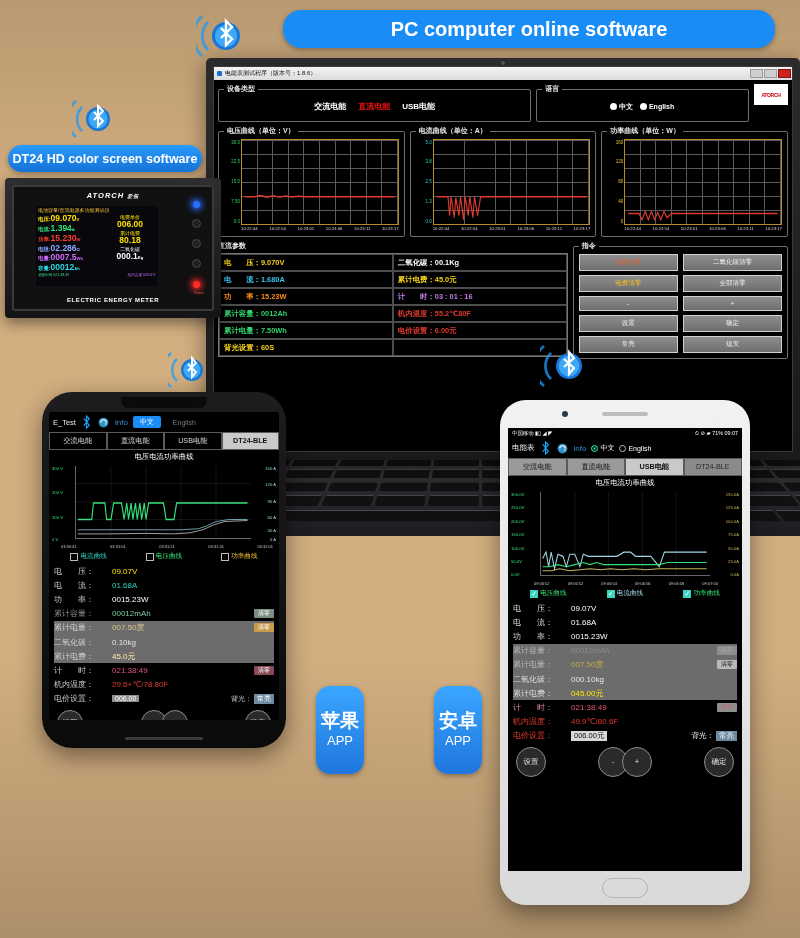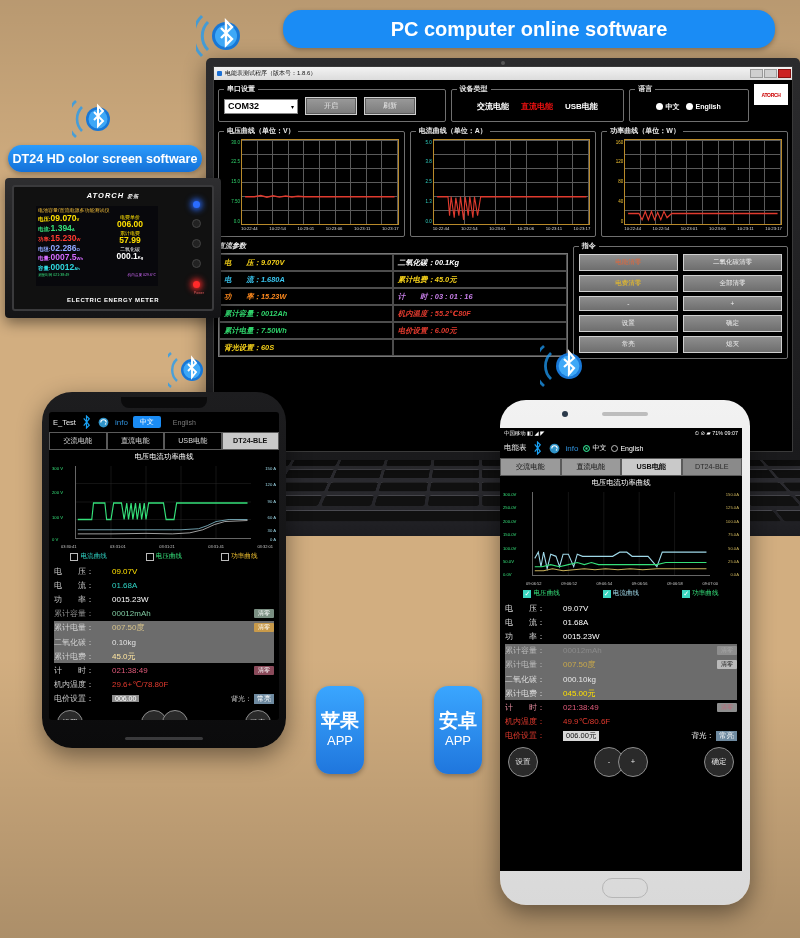--- a/index.html
+++ b/index.html
@@ -162,21 +162,21 @@
   
   .phone{position:absolute; border-radius:26px; box-shadow:0 8px 24px rgba(0,0,0,.45);}
   #phone-l{
     left:42px; top:392px; width:244px; height:356px;
     background:linear-gradient(180deg,#1d1d1f,#0b0b0c);
     padding:20px 7px 28px 7px; border-radius:30px;
   }
   #phone-r{
     left:500px; top:400px; width:250px; height:505px;
     background:linear-gradient(180deg,#f2f2f2,#d9d9d9);
-    padding:28px 8px 34px 0; border-radius:26px;
+    padding:28px 8px 34px 8px; border-radius:26px;
   }
   .pscreen{width:100%;height:100%;background:#000;overflow:hidden;position:relative;}
   #phone-l .pscreen{border-radius:3px;}
   #notch{position:absolute;left:50%;top:5px;transform:translateX(-50%);width:86px;height:11px;background:#0b0b0c;border-radius:0 0 8px 8px;z-index:5;}
   #home-ind{position:absolute;left:50%;bottom:8px;transform:translateX(-50%);width:78px;height:3px;border-radius:2px;background:#3a3a3c;}
   #r-speaker{position:absolute;left:50%;top:12px;transform:translateX(-50%);width:46px;height:4px;border-radius:2px;background:#bdbdbd;}
   #r-cam{position:absolute;left:62px;top:11px;width:6px;height:6px;border-radius:50%;background:#2b3a4a;}
   #r-home{position:absolute;left:50%;bottom:7px;transform:translateX(-50%);width:46px;height:20px;border-radius:10px;border:1.2px solid #b6b6b6;}
 
   
@@ -299,31 +299,20 @@
       <span class="win-btns">
         <span></span>
         <span></span>
         <span class="close"></span>
       </span>
     </div>
 
     <div class="sw-body">
 
       <div class="toprow">
-        <fieldset class="grp" style="flex:2">
-          <legend>串口设置</legend>
-          <div style="display:flex;gap:7px;align-items:center;">
-            <div class="com-select">
-              <span>COM32</span>
-              <i>▾</i>
-            </div>
-            <div class="btn3d">开启</div>
-            <div class="btn3d">刷新</div>
-          </div>
-        </fieldset>
 
         <fieldset class="grp" style="flex:1.5">
           <legend>设备类型</legend>
           <div class="devtype">
             <span>交流电能</span>
             <span class="act">直流电能</span>
             <span>USB电能</span>
           </div>
         </fieldset>
 
@@ -421,21 +410,21 @@
             <div>10:22:54</div>
             <div>10:23:01</div>
             <div>10:23:06</div>
             <div>10:23:11</div>
             <div>10:23:17</div>
           </div>
         </fieldset>
       </div>
 
       <div class="lowerrow">
-        <div style="flex:1.72;font-style:italic;">
+        <div style="flex:1.72;">
           <div style="font-size:7px;color:#e8e8e8;font-weight:bold;margin-bottom:2px;">直流参数</div>
           <div class="param-tbl">
             <div style="color:#f5d11a"><span>电　　压：</span><span>9.070V</span></div>
             <div style="color:#ffffff"><span>二氧化碳：</span><span>00.1Kg</span></div>
             <div style="color:#39c6f0"><span>电　　流：</span><span>1.680A</span></div>
             <div style="color:#f5d11a"><span>累计电费：</span><span>45.0元</span></div>
             <div style="color:#ff8a1e"><span>功　　率：</span><span>15.23W</span></div>
             <div style="color:#c77ee8"><span>计　　时：</span><span>03 : 01 : 16</span></div>
             <div style="color:#2fd36b"><span>累计容量：</span><span>0012Ah</span></div>
             <div style="color:#e23a2e"><span>机内温度：</span><span>55.2℃80F</span></div>
@@ -482,21 +471,21 @@
           <div class="lcd-row" style="color:#35e07a"><span class="lab">电流:</span><span>1.394</span><span class="u">A</span></div>
           <div class="lcd-row" style="color:#ff3b30"><span class="lab">功率:</span><span>15.230</span><span class="u">W</span></div>
           <div class="lcd-row" style="color:#8fa6ff"><span class="lab">电阻:</span><span>02.286</span><span class="u">Ω</span></div>
           <div class="lcd-row" style="color:#d46bff"><span class="lab">电量:</span><span>0007.5</span><span class="u">Wh</span></div>
           <div class="lcd-row" style="color:#2fd8e0"><span class="lab">容量:</span><span>00012</span><span class="u">Ah</span></div>
         </div>
         <div class="lcd-r">
           <div style="font-size:5px;color:#ffe000">电费单价</div>
           <div class="lcd-row" style="color:#ffe000">006.00</div>
           <div style="font-size:5px;color:#ffe000">累计电费</div>
-          <div class="lcd-row" style="color:#ffe000">57.99</div>
+          <div class="lcd-row" style="color:#ffe000">80.18</div>
           <div style="font-size:5px;color:#fff">二氧化碳</div>
           <div class="lcd-row" style="color:#fff"><span>000.1</span><span class="u">Kg</span></div>
         </div>
       </div>
       <div class="lcd-foot">
         <span style="color:#35e07a">测量时间 021:38:49</span>
         <span style="color:#d46bff">机内温度 029.6℃</span>
       </div>
     </div>
 

